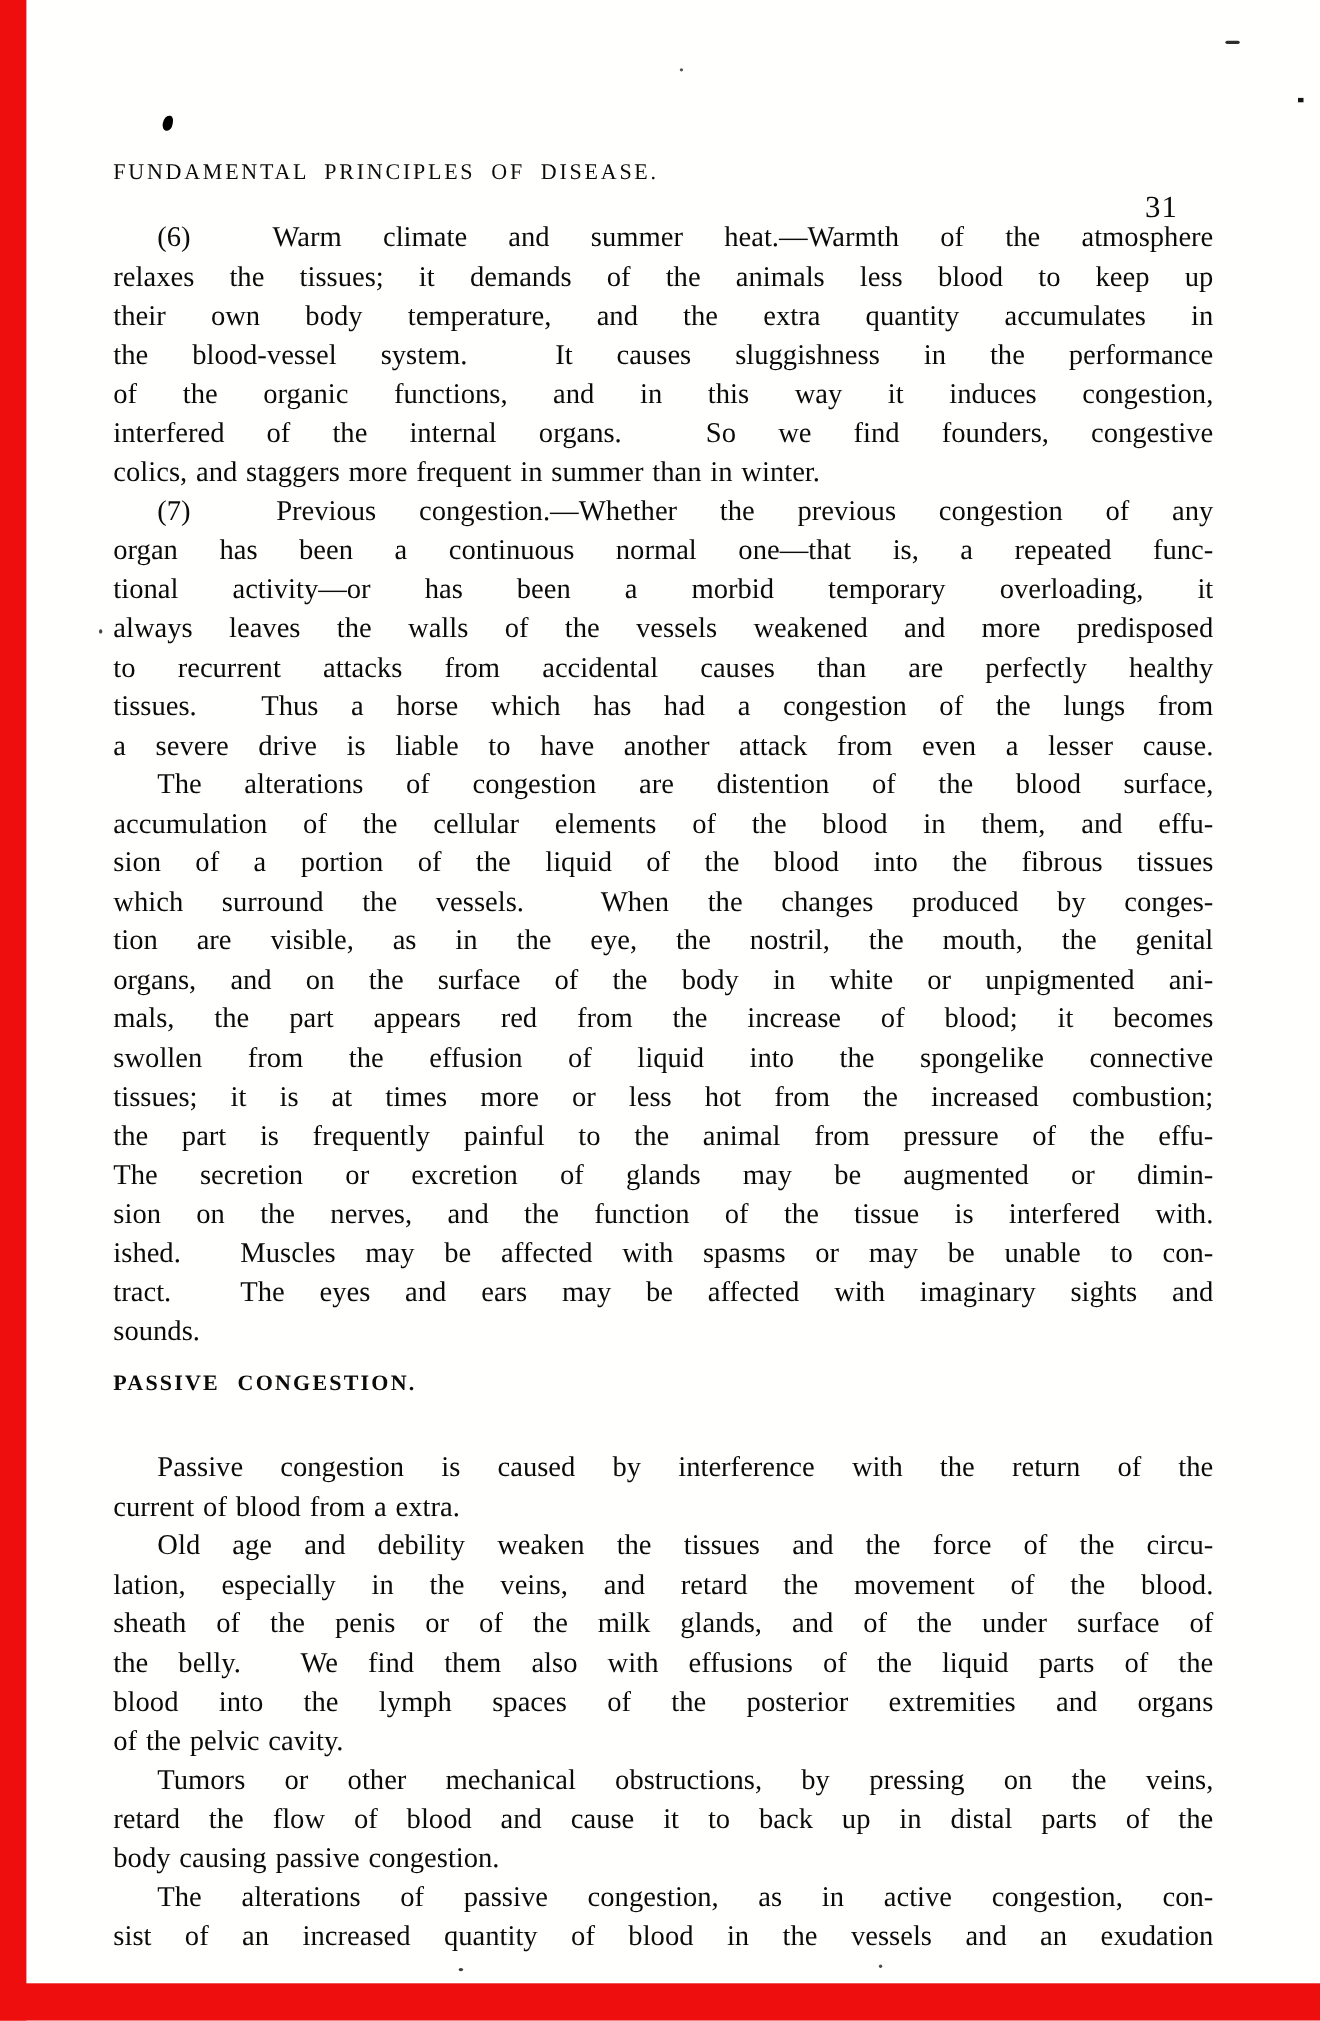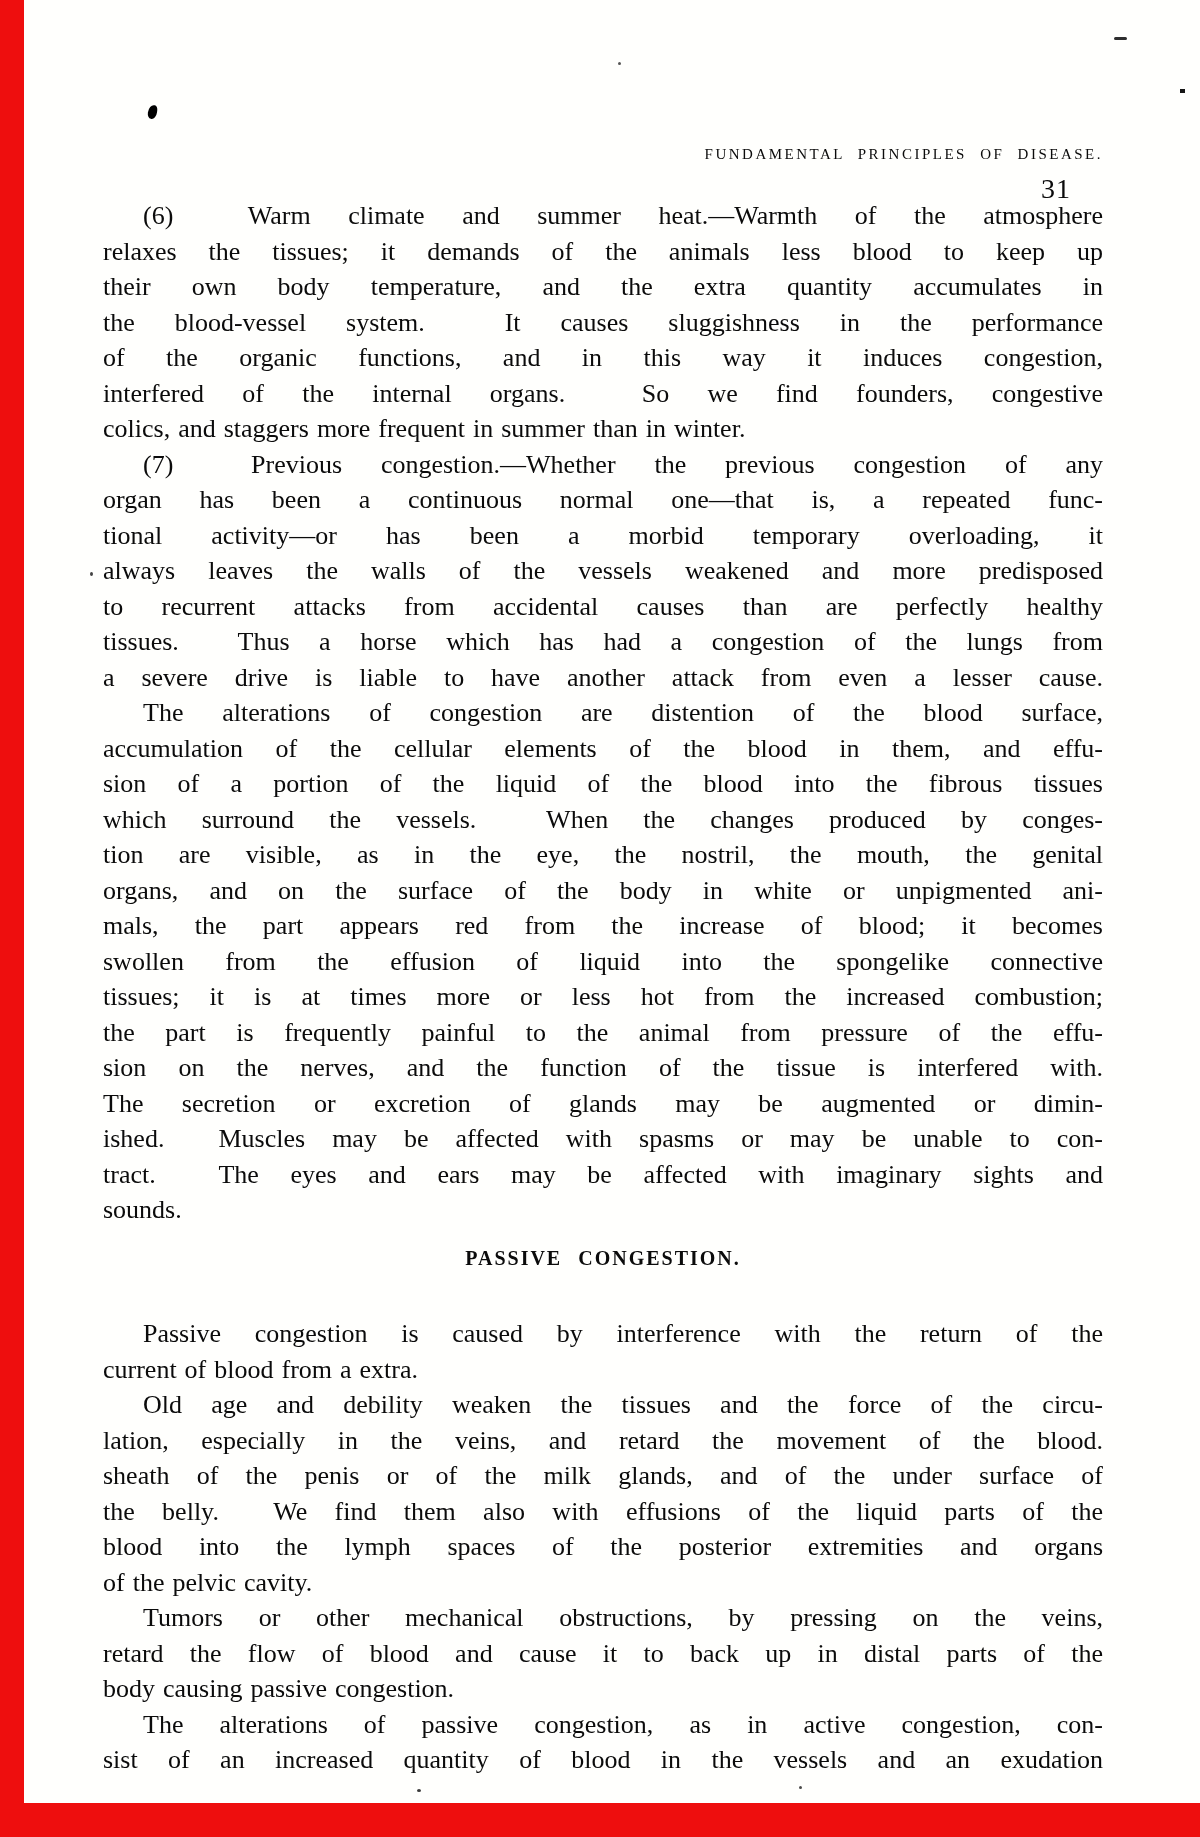--- a/index.html
+++ b/index.html
@@ -20,38 +20,38 @@
   }
   .scan-edge-bottom{
     position:absolute;left:0;top:1803px;width:1200px;height:34px;
     background:var(--red);
   }
   .content{
     position:absolute;left:103px;top:146px;width:1000px;
   }
   .running-head{position:relative;height:34px;}
   .running-title{
-    text-align:right;font-size:15px;letter-spacing:2.5px;word-spacing:7px;
+    text-align:left;font-size:20px;letter-spacing:2.5px;word-spacing:7px;
     transform:scaleY(1.02);
   }
   .folio{
     position:absolute;right:32px;top:-5px;font-size:28px;letter-spacing:1px;margin-top:32px;
   }
   .body-text{
     margin-top:18px;font-size:26px;line-height:35.5px;
   }
   .t-line{
     text-align:justify;text-align-last:justify;
     white-space:pre-wrap;word-spacing:1.5px;
   }
   .t-line.indent{text-indent:40px;}
   .t-line.para-end{text-align-last:left;}
   .italic{}
   .subheading{
-    text-align:center;font-weight:bold;font-size:20px;
+    font-weight:bold;font-size:20px;
     letter-spacing:2px;word-spacing:9px;
     margin:13px 0 40px 0;
   }
   
   .ink-blob{
     position:absolute;left:148px;top:105px;width:9px;height:14px;
     background:#000;border-radius:62% 38% 55% 45%;transform:rotate(8deg);
   }
   .pencil-dash{
     position:absolute;left:1114px;top:37px;width:13px;height:3px;
@@ -100,22 +100,22 @@
       <div class="t-line indent">The alterations of congestion are distention of the blood surface,</div>
       <div class="t-line">accumulation of the cellular elements of the blood in them, and effu-</div>
       <div class="t-line">sion of a portion of the liquid of the blood into the fibrous tissues</div>
       <div class="t-line">which surround the vessels.  When the changes produced by conges-</div>
       <div class="t-line">tion are visible, as in the eye, the nostril, the mouth, the genital</div>
       <div class="t-line">organs, and on the surface of the body in white or unpigmented ani-</div>
       <div class="t-line">mals, the part appears red from the increase of blood; it becomes</div>
       <div class="t-line">swollen from the effusion of liquid into the spongelike connective</div>
       <div class="t-line">tissues; it is at times more or less hot from the increased combustion;</div>
       <div class="t-line">the part is frequently painful to the animal from pressure of the effu-</div>
+      <div class="t-line">The secretion or excretion of glands may be augmented or dimin-</div>
       <div class="t-line">sion on the nerves, and the function of the tissue is interfered with.</div>
-      <div class="t-line">The secretion or excretion of glands may be augmented or dimin-</div>
       <div class="t-line">ished.  Muscles may be affected with spasms or may be unable to con-</div>
       <div class="t-line">tract.  The eyes and ears may be affected with imaginary sights and</div>
       <div class="t-line para-end">sounds.</div>
       <div class="subheading">PASSIVE CONGESTION.</div>
       <div class="t-line indent">Passive congestion is caused by interference with the return of the</div>
       <div class="t-line para-end">current of blood from a extra.</div>
       <div class="t-line indent">Old age and debility weaken the tissues and the force of the circu-</div>
       <div class="t-line">lation, especially in the veins, and retard the movement of the blood.</div>
       <div class="t-line">sheath of the penis or of the milk glands, and of the under surface of</div>
       <div class="t-line">the belly.  We find them also with effusions of the liquid parts of the</div>

